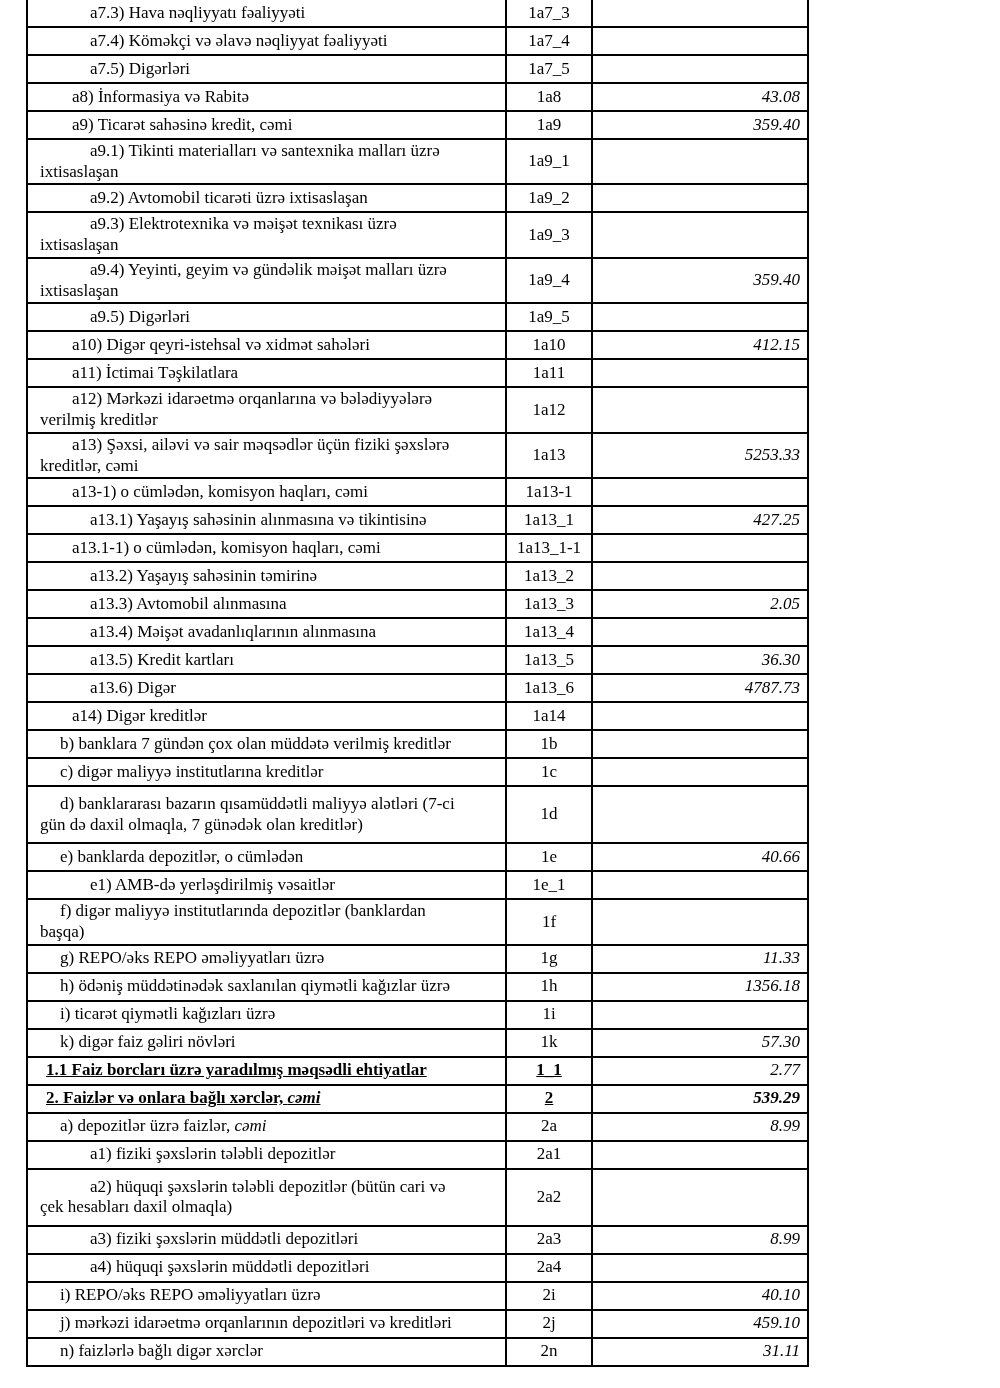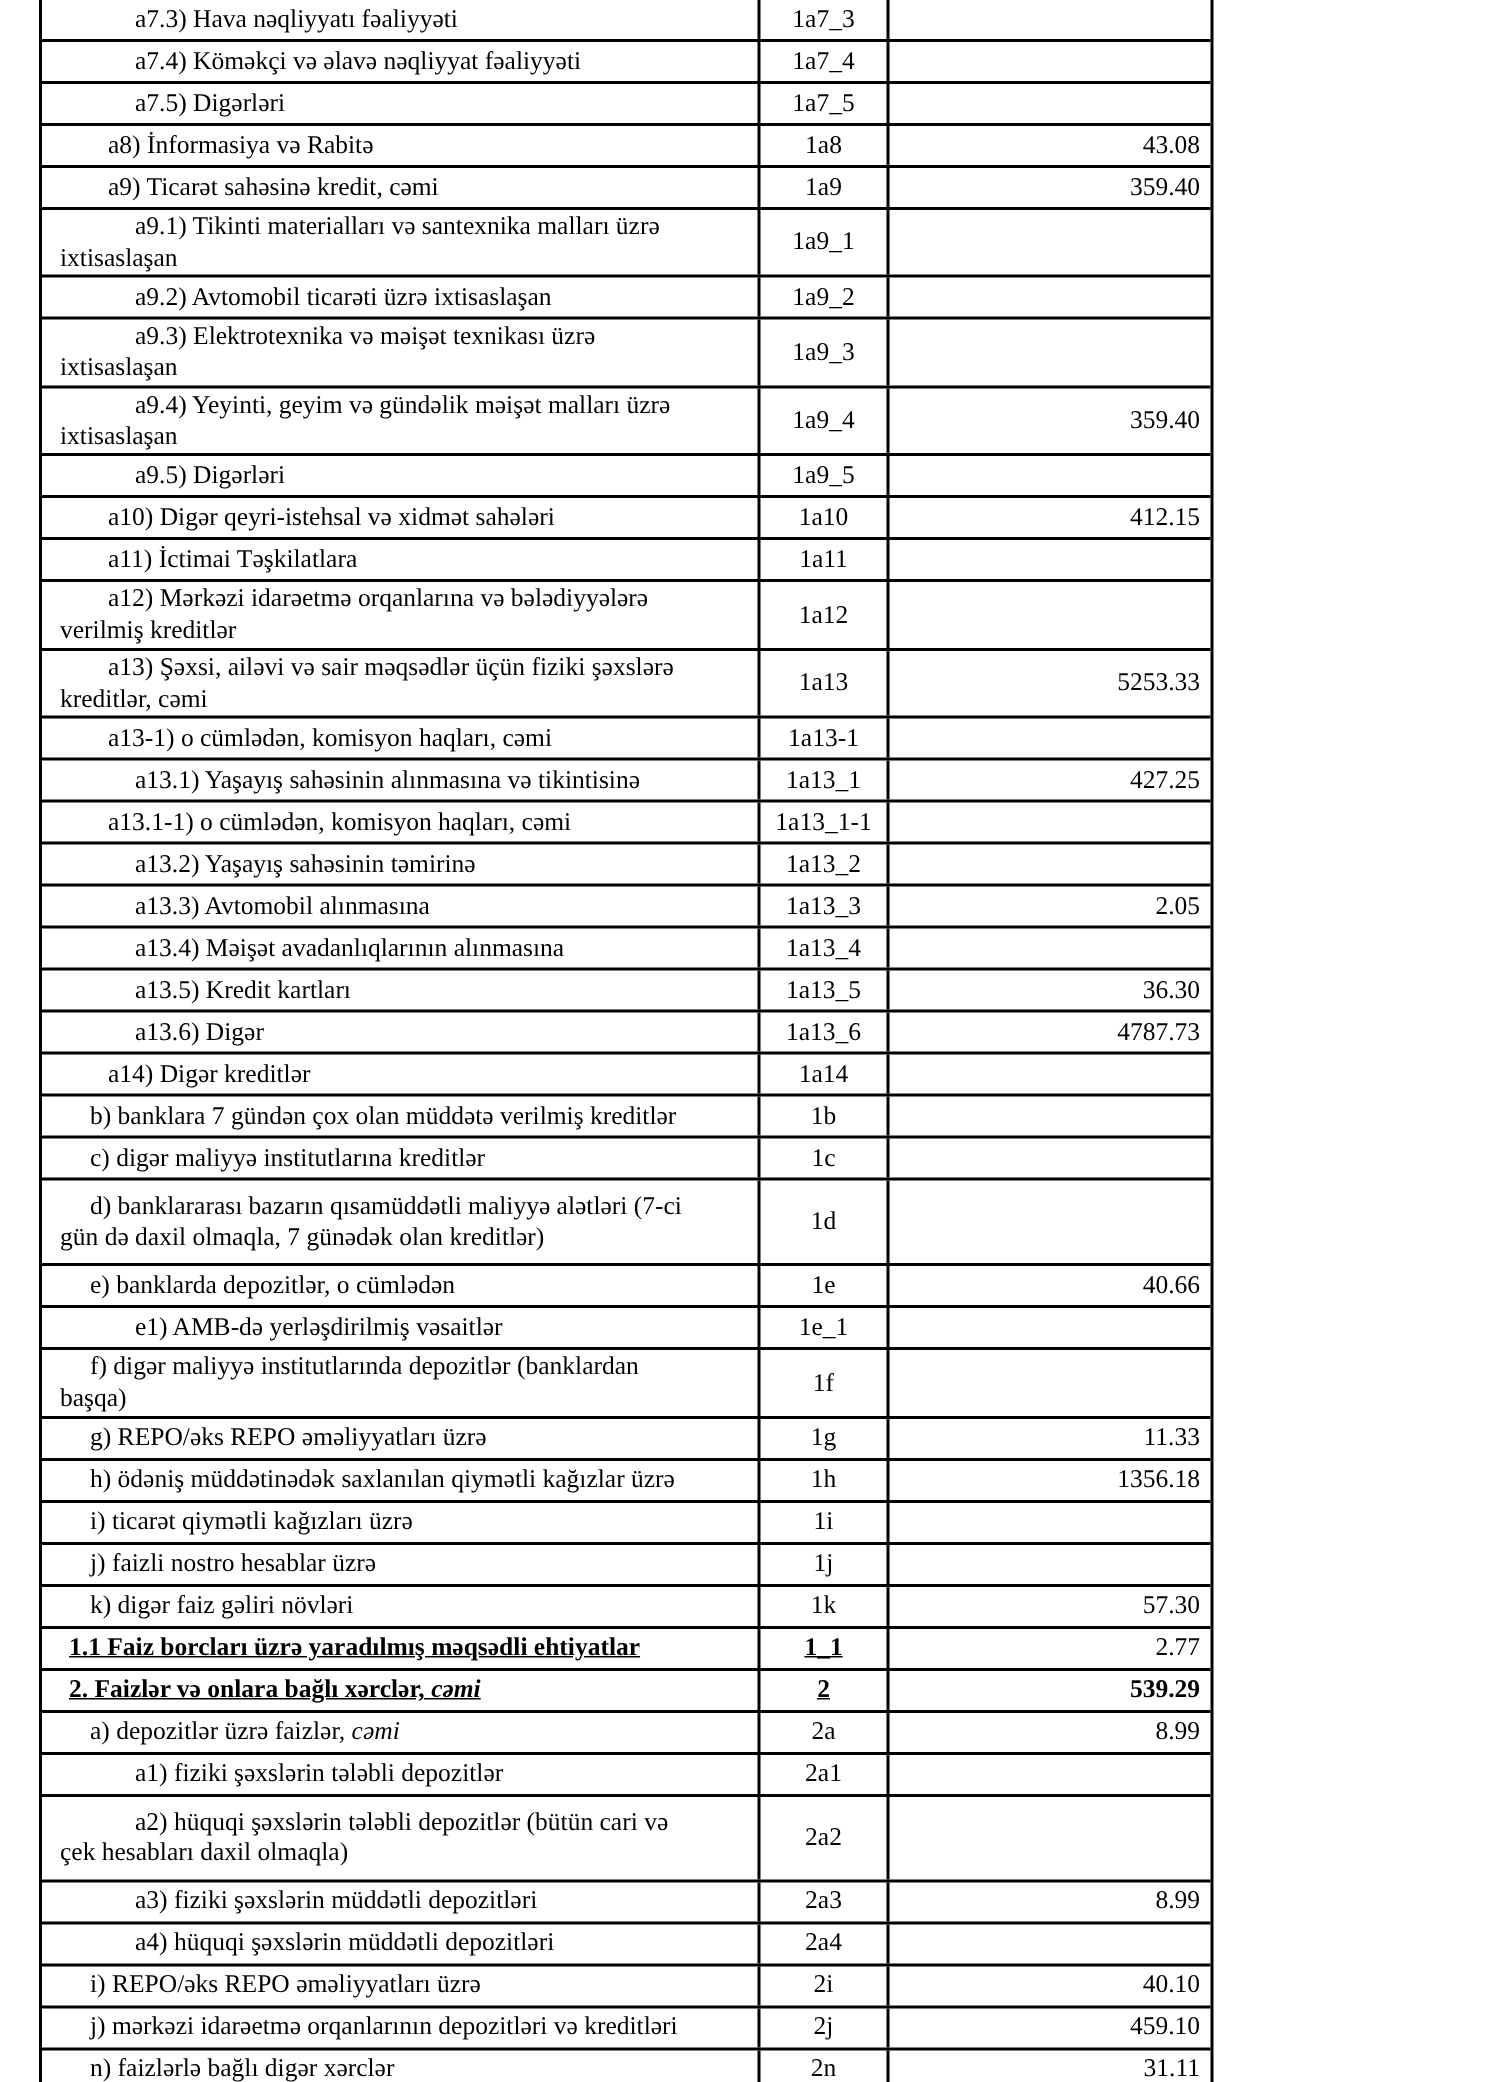--- a/index.html
+++ b/index.html
@@ -32,20 +32,21 @@
   .label-italic { font-style:italic; }
   .cell-code {
     flex:0 0 88px; justify-content:center; text-align:left;
     border-left:2px solid var(--border); border-right:2px solid var(--border);
     padding:1px 2px;
     margin-left:40px;
   }
   .cell-value {
     flex:0 0 214px; justify-content:flex-end; text-align:center;
     padding:1px 7px 1px 2px;
+    font-style:italic;
   }
   .bold .cell-label, .bold .cell-code { font-weight:bold;text-decoration:underline; }
   .bold-value .cell-value { font-weight:bold; }
 
   
   .footer { position:relative; padding-top:31px; width:1000px; }
   .footer-bar {
     position:relative; margin-left:44px; margin-right:28px; height:47px;
     background:var(--navy);
     border-radius:4px 46px 12px 4px;
@@ -325,27 +326,20 @@
   </div>
 
   <div class="row indent-1">
     <div class="cell cell-label">
       <div class="label-wrap"><span class="label-main">i) ticarət qiymətli kağızları üzrə</span><span class="label-italic"></span></div>
     </div>
     <div class="cell cell-code">1i</div>
     <div class="cell cell-value"></div>
   </div>
 
-  <div class="row indent-1">
-    <div class="cell cell-label">
-      <div class="label-wrap"><span class="label-main">j) faizli nostro hesablar üzrə</span><span class="label-italic"></span></div>
-    </div>
-    <div class="cell cell-code">1j</div>
-    <div class="cell cell-value"></div>
-  </div>
 
   <div class="row indent-1">
     <div class="cell cell-label">
       <div class="label-wrap"><span class="label-main">k) digər faiz gəliri növləri</span><span class="label-italic"></span></div>
     </div>
     <div class="cell cell-code">1k</div>
     <div class="cell cell-value">57.30</div>
   </div>
 
   <div class="row indent-0 bold">

